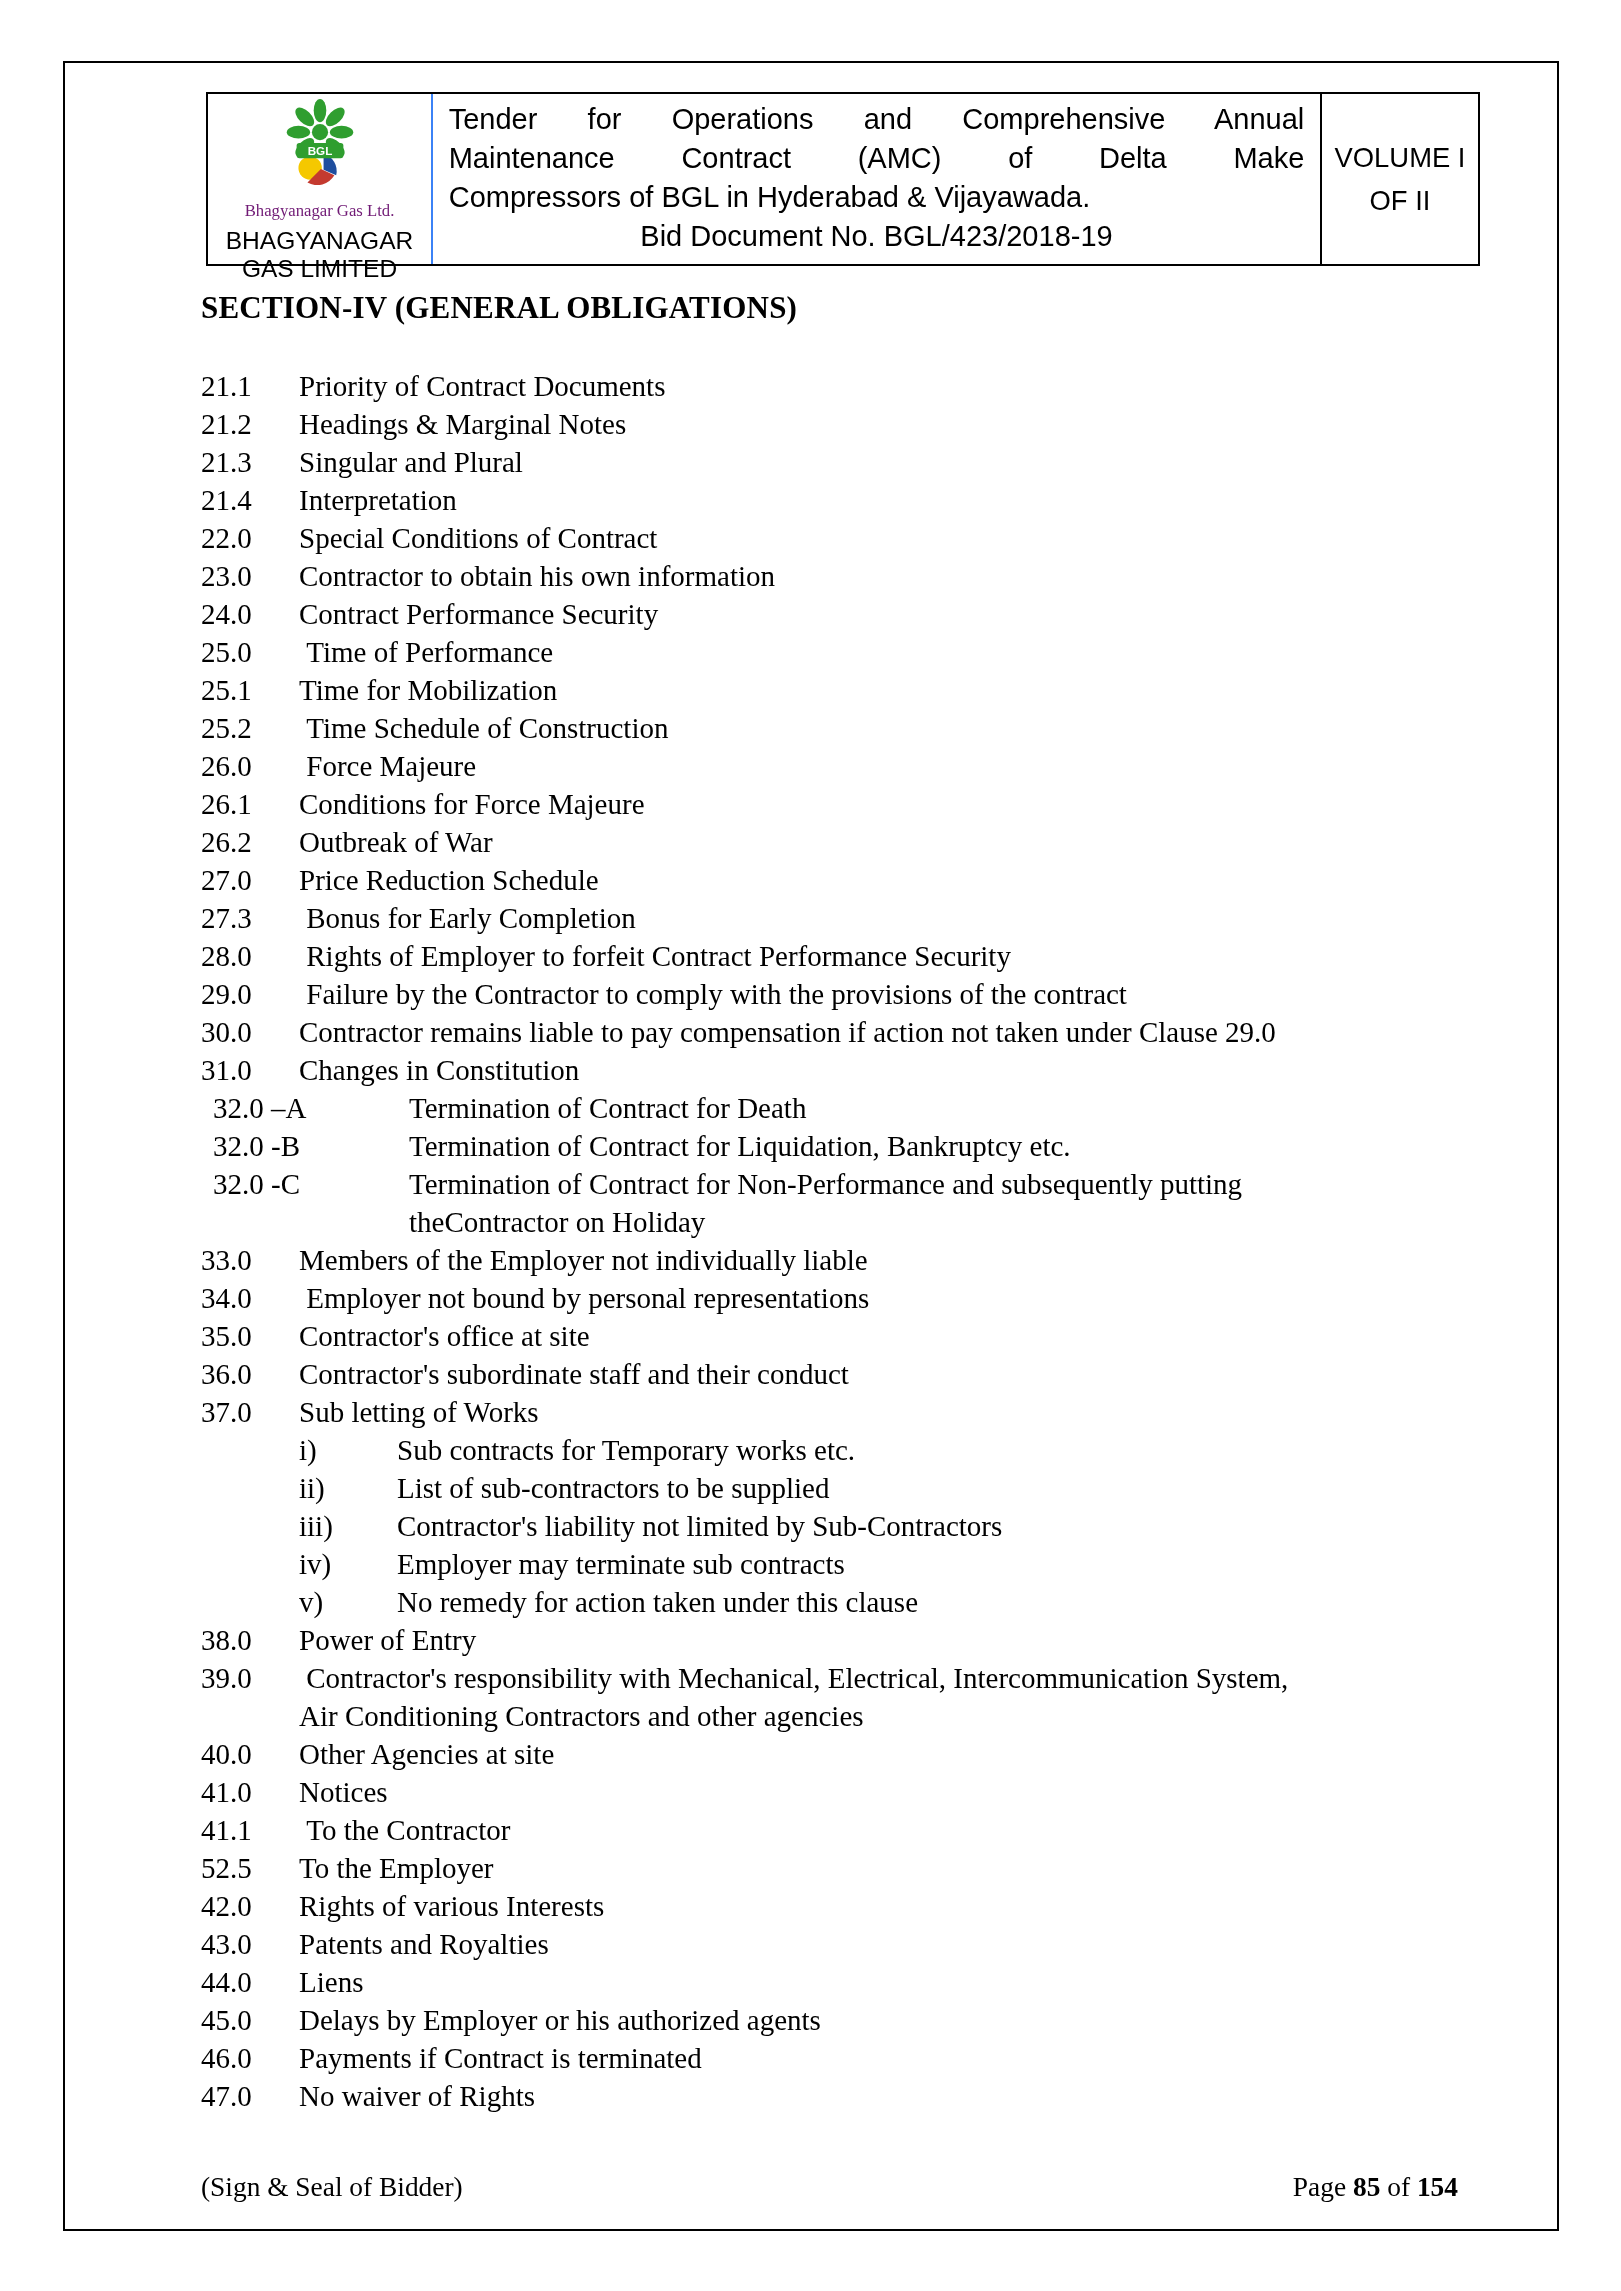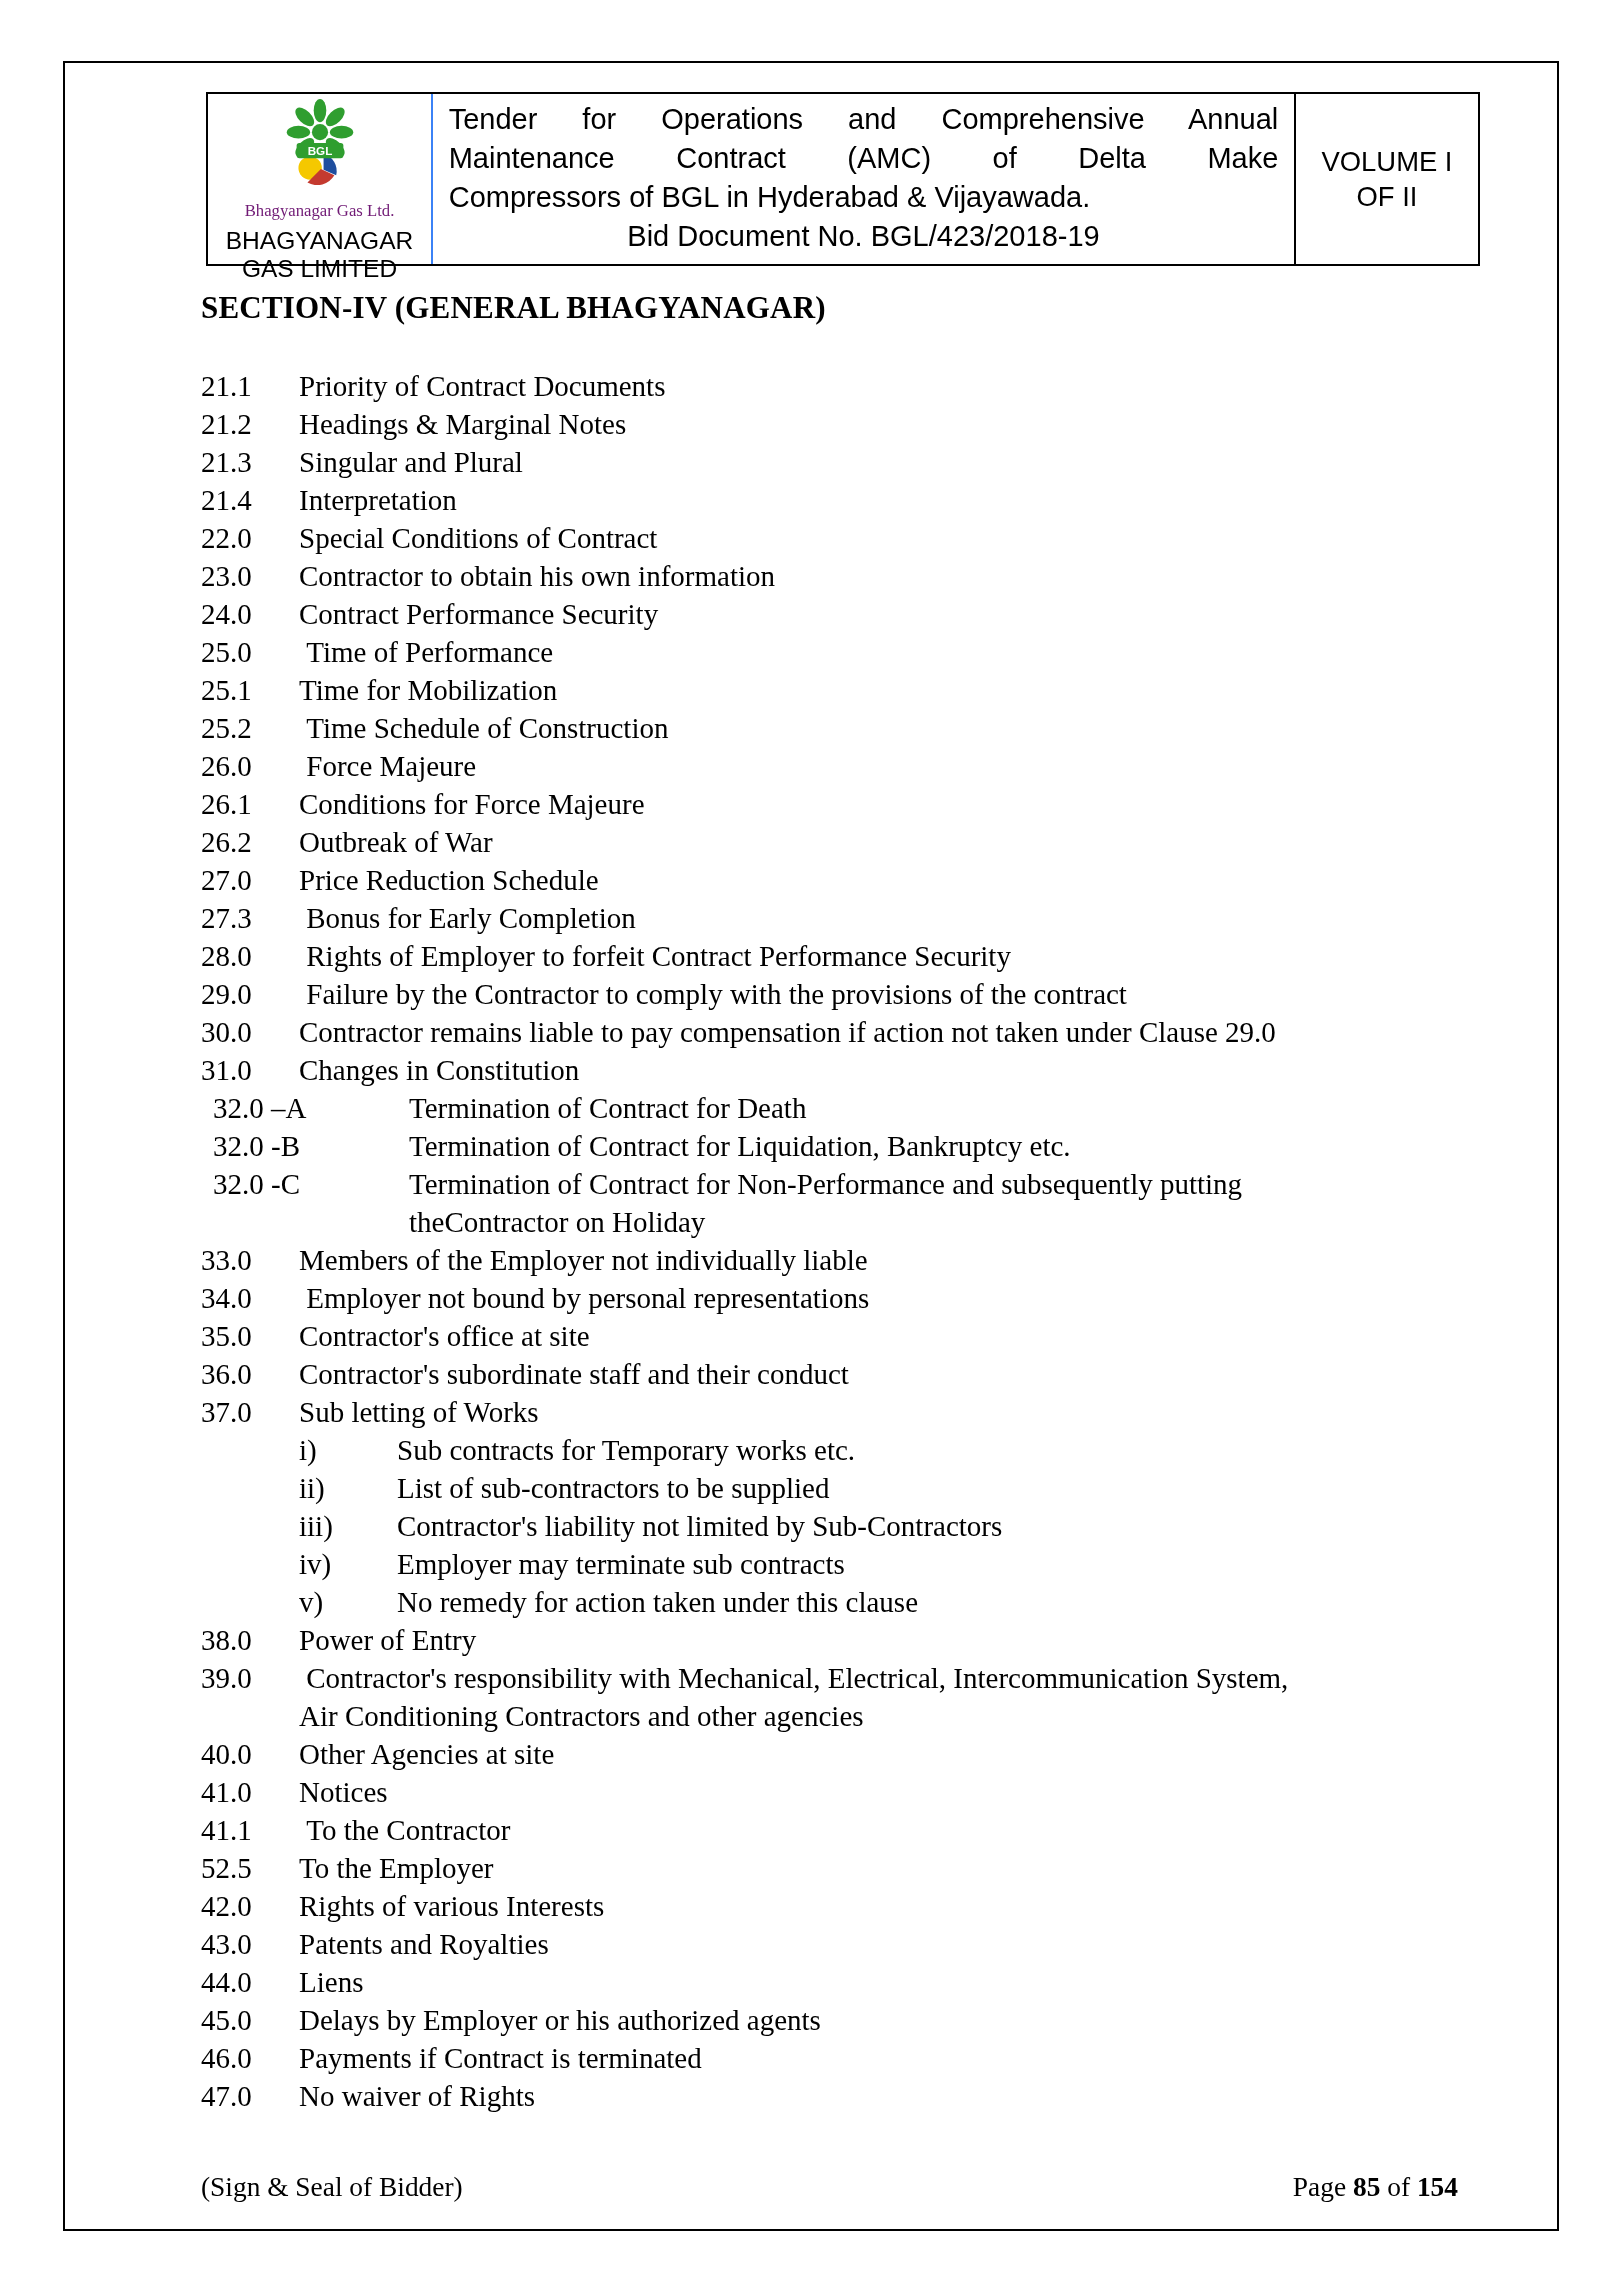--- a/index.html
+++ b/index.html
@@ -47,26 +47,26 @@
   .title-cell {
     flex: 1;
     padding: 5.9px 15.7px 2px 15.7px;
     font-family: "Liberation Sans", sans-serif;
     font-size: 29px; line-height: 39px;
   }
   .title-line-justify { text-align: justify; text-align-last: justify; }
   .title-line { text-align: left; }
   .bid-line { text-align: center; }
   .volume-cell {
-    width: 184px;
+    width: 158px;
     border-left: 2px solid #000;
     display: flex; align-items: center; justify-content: center;
     text-align: center;
     font-family: "Liberation Sans", sans-serif;
-    font-size: 27.4px; line-height: 35px;
+    font-size: 27.4px; line-height: 43px;
     white-space: pre-line;
   }
   
   .section-title {
     position: absolute;
     left: 201px; top: 290px;
     font-size: 31px; font-weight: bold;
     letter-spacing: 0.2px;
   }
   
@@ -123,21 +123,21 @@
   <div class="title-cell">
     <div class="title-line-justify">Tender for Operations and Comprehensive Annual</div>
     <div class="title-line-justify">Maintenance Contract (AMC) of Delta Make</div>
     <div class="title-line">Compressors of BGL in Hyderabad &amp; Vijayawada.</div>
     <div class="bid-line">Bid Document No. BGL/423/2018-19</div>
   </div>
   <div class="volume-cell">VOLUME I
 OF II</div>
 </div>
 
-<div class="section-title">SECTION-IV (GENERAL BHAGYANAGAR)</div>
+<div class="section-title">SECTION-IV (GENERAL OBLIGATIONS)</div>
 
 <div class="toc">
     <div class="toc-row">
       <span class="n1">21.1</span>
       <span class="lbl">Priority of Contract Documents</span>
     </div>
     <div class="toc-row">
       <span class="n1">21.2</span>
       <span class="lbl">Headings &amp; Marginal Notes</span>
     </div>

